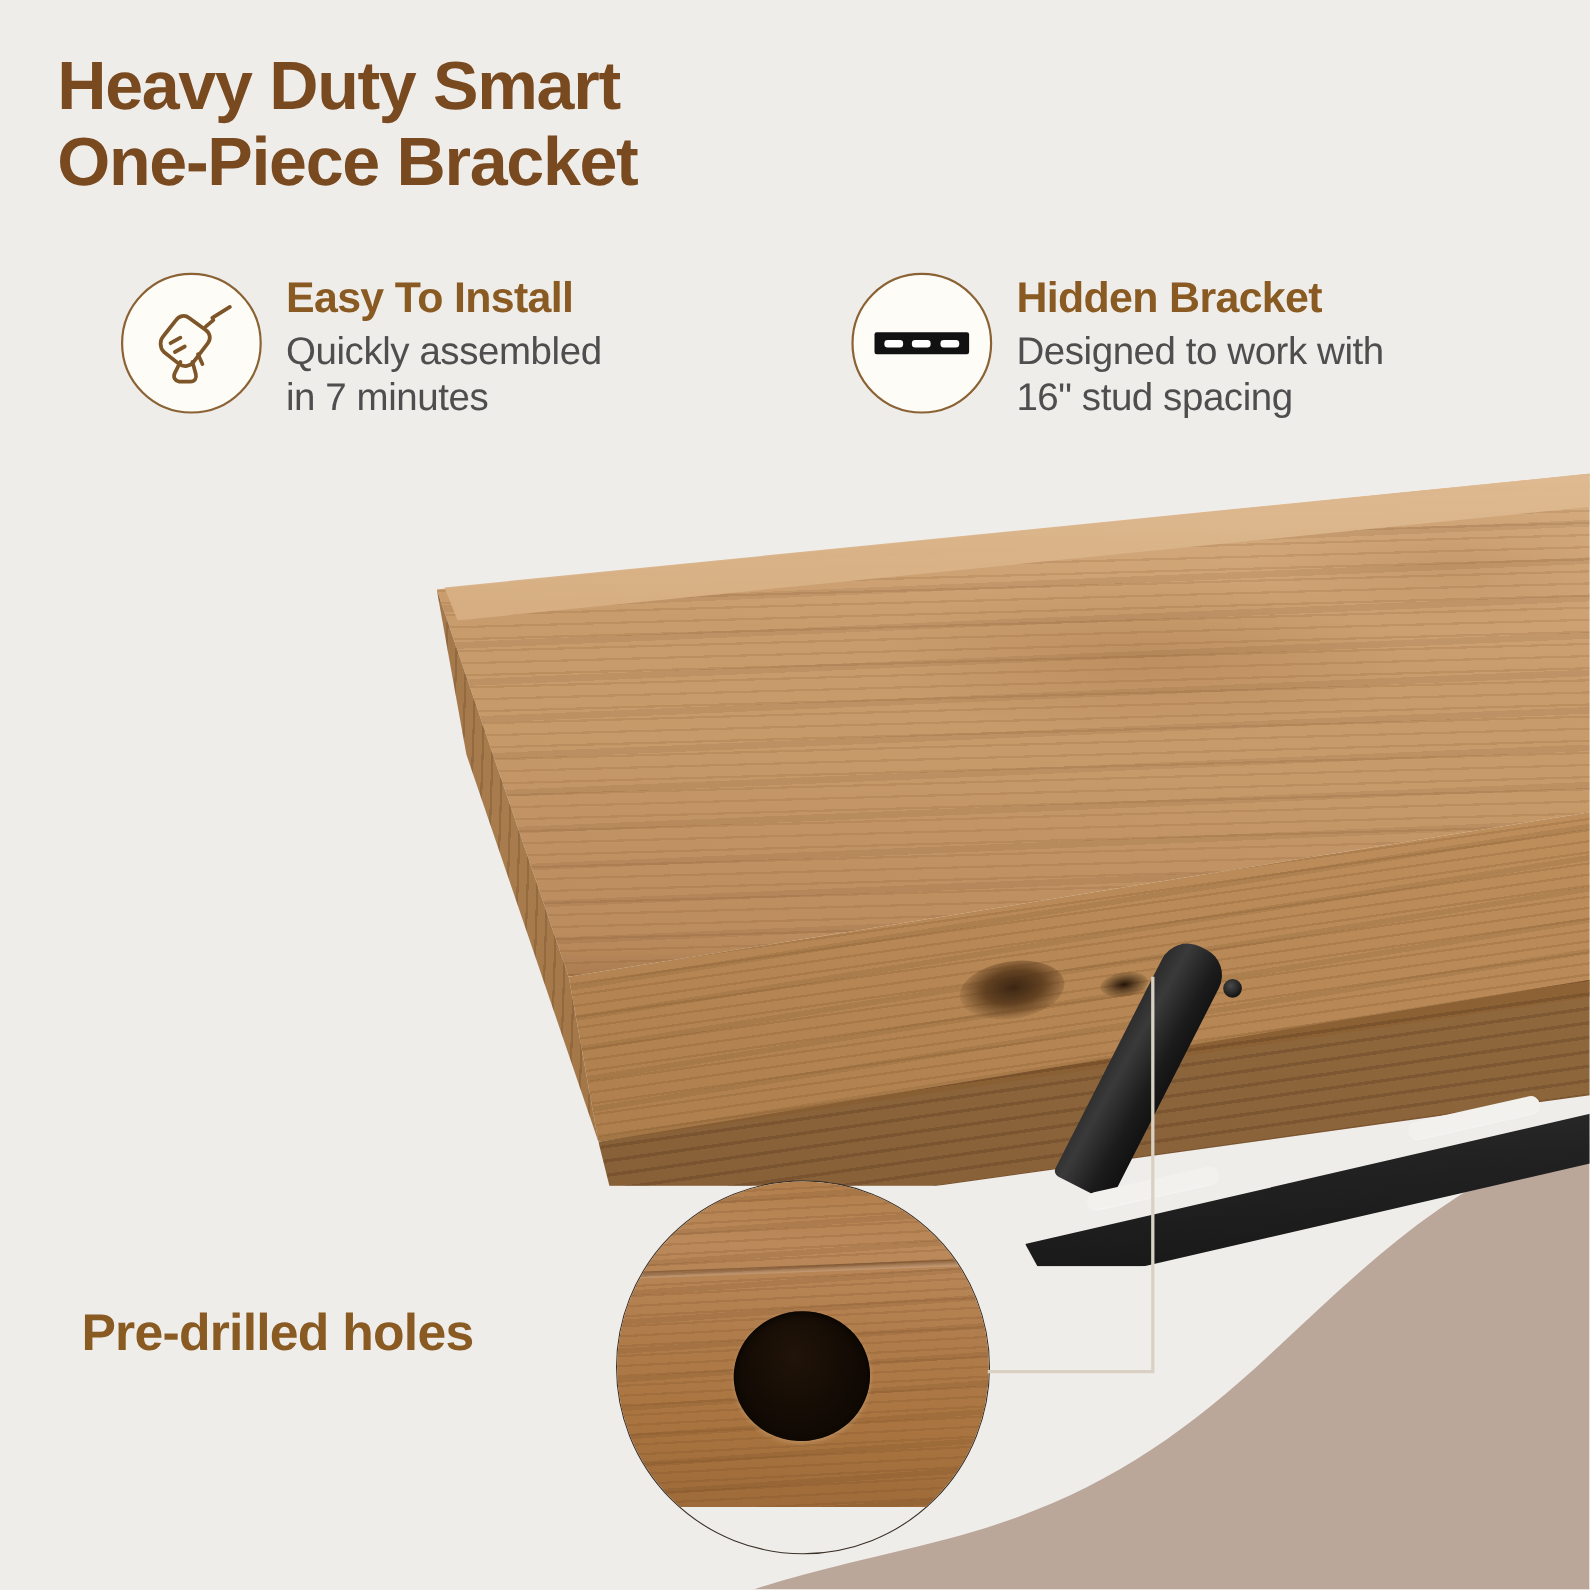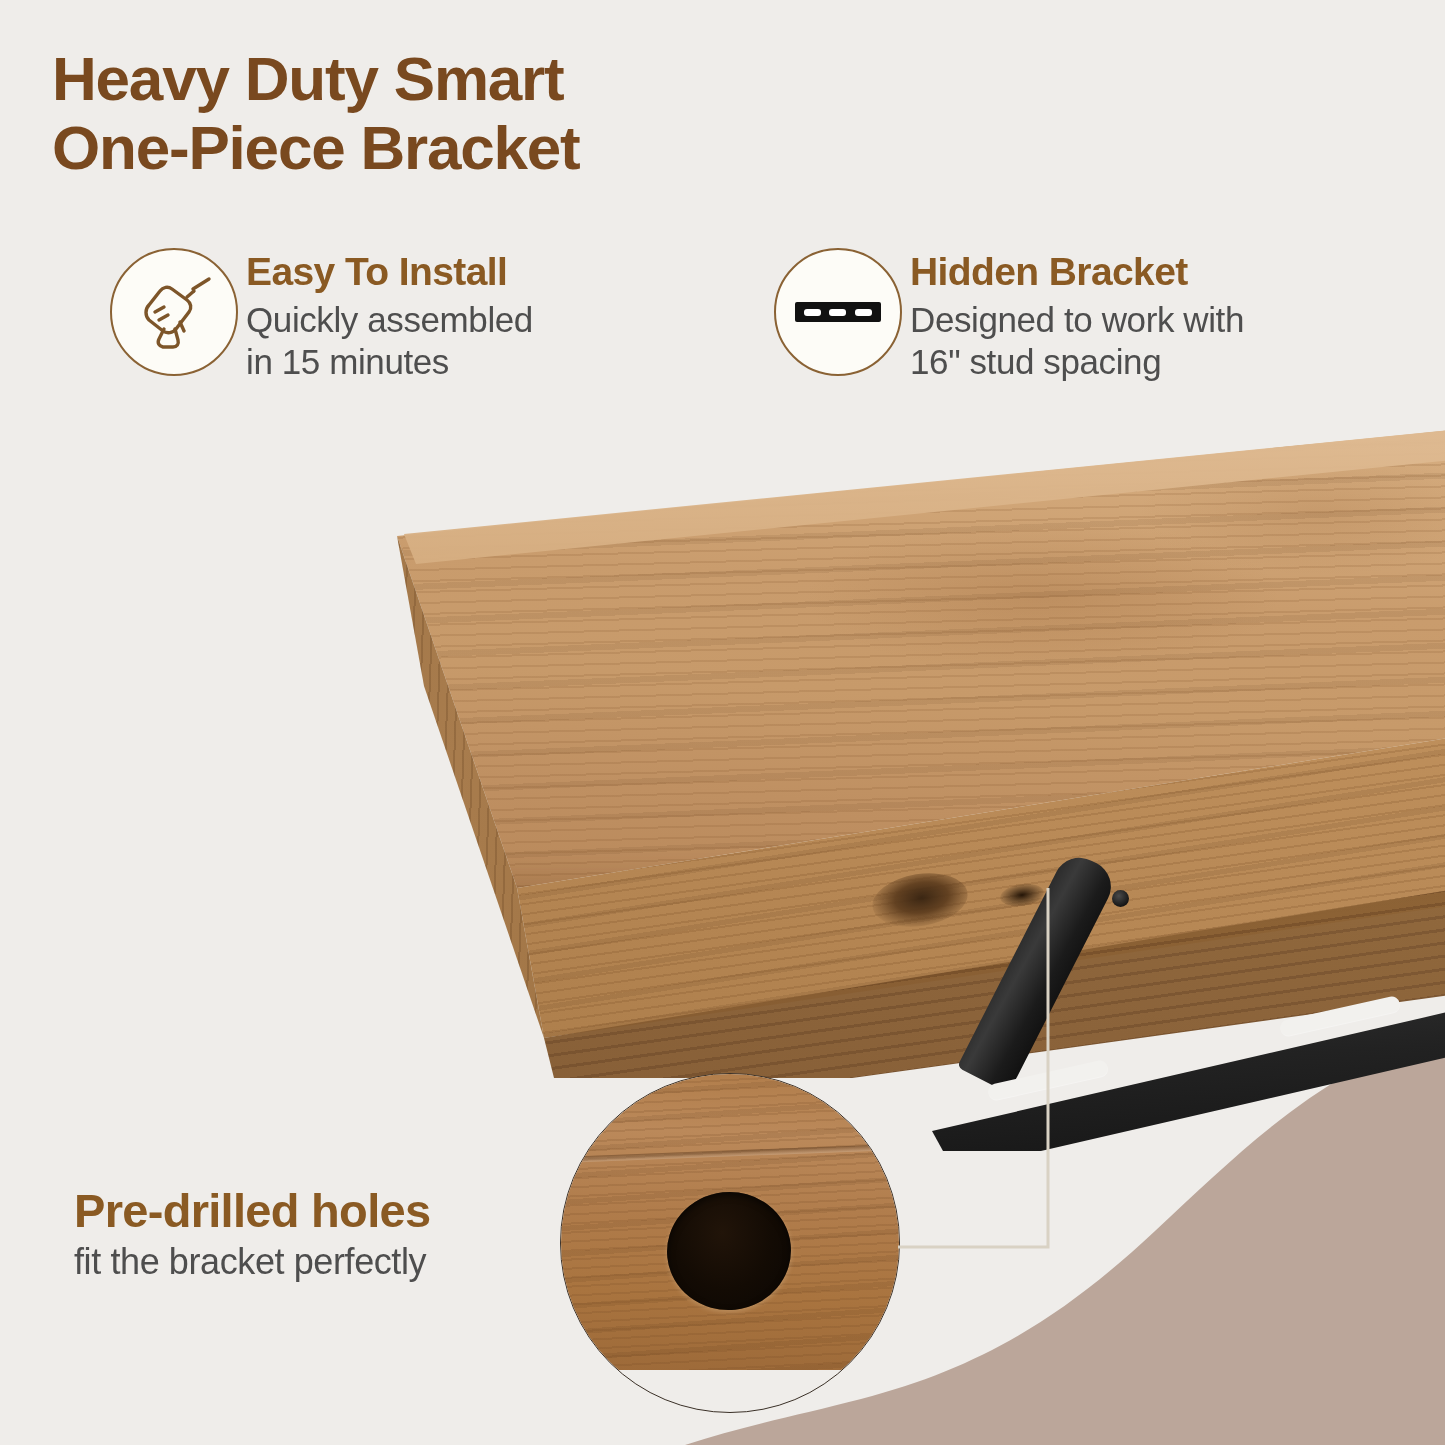--- a/index.html
+++ b/index.html
@@ -13,21 +13,21 @@
 
   
   .headline{
     position:absolute;left:40px;top:44px;width:920px;
     font-size:62px;line-height:1.12;font-weight:800;
     letter-spacing:-1.2px;color:#79491f;
     white-space:pre-line;
   }
 
   
-  .feature{position:absolute;display:flex;align-items:flex-start;gap:8px;}
+  .feature{position:absolute;display:flex;align-items:flex-start;gap:22px;}
   #feat-install{left:98px;top:248px;width:620px;}
   #feat-hidden{left:762px;top:248px;width:640px;}
 
   .badge{
     flex:0 0 auto;width:128px;height:128px;border-radius:50%;
     background:#fdfcf7;border:2px solid #8a6234;
     display:flex;align-items:center;justify-content:center;
     box-sizing:border-box;
   }
   .feature .txt{padding-top:4px;}
@@ -184,21 +184,21 @@
           <path d="M24 43 L33 38"></path>
           <path d="M28 51 L37 46"></path>
           <path d="M33 60 L28 70 C26 74 28 77 32 78 L42 78 C46 78 48 75 47 71 L44 60"></path>
           <path d="M49 53 L53 62"></path>
         </g>
       </svg>
     </div>
     <div class="txt">
       <p class="feat-title">Easy To Install</p>
       <p class="feat-sub">Quickly assembled
-in 15 minutes</p>
+in 7 minutes</p>
     </div>
   </div>
 
   <div class="feature" id="feat-hidden">
     <div class="badge">
       <div class="bracket-glyph">
         <i></i>
         <i></i>
         <i></i>
       </div>
@@ -231,16 +231,15 @@
     <div id="mag-seam"></div>
     <div id="mag-hole"></div>
   </div>
 
   <svg id="leader">
     <path d="M1036 888 L1036 1247 L886 1247" fill="none" stroke="#d9d2c4" stroke-width="3"></path>
   </svg>
 
   <div class="callout">
     <p class="c-title">Pre-drilled holes</p>
-    <p class="c-sub">fit the bracket perfectly</p>
   </div>
 
 </div>
 
 </body></html>

